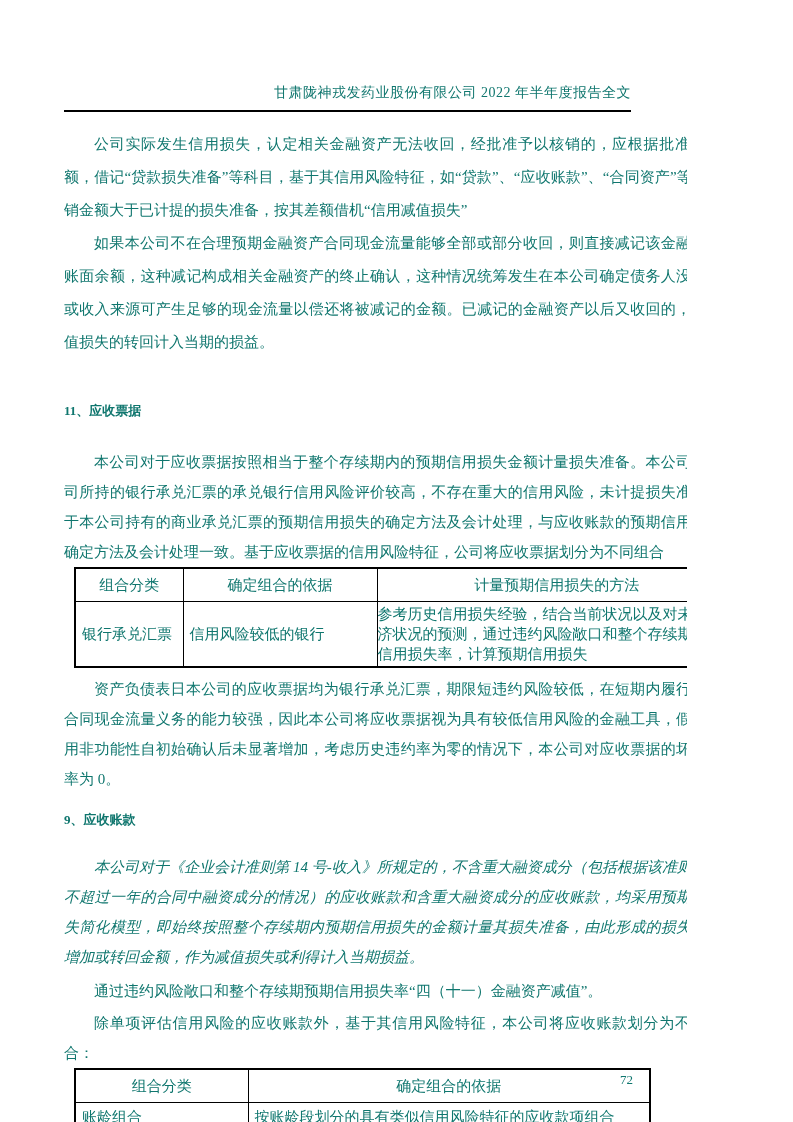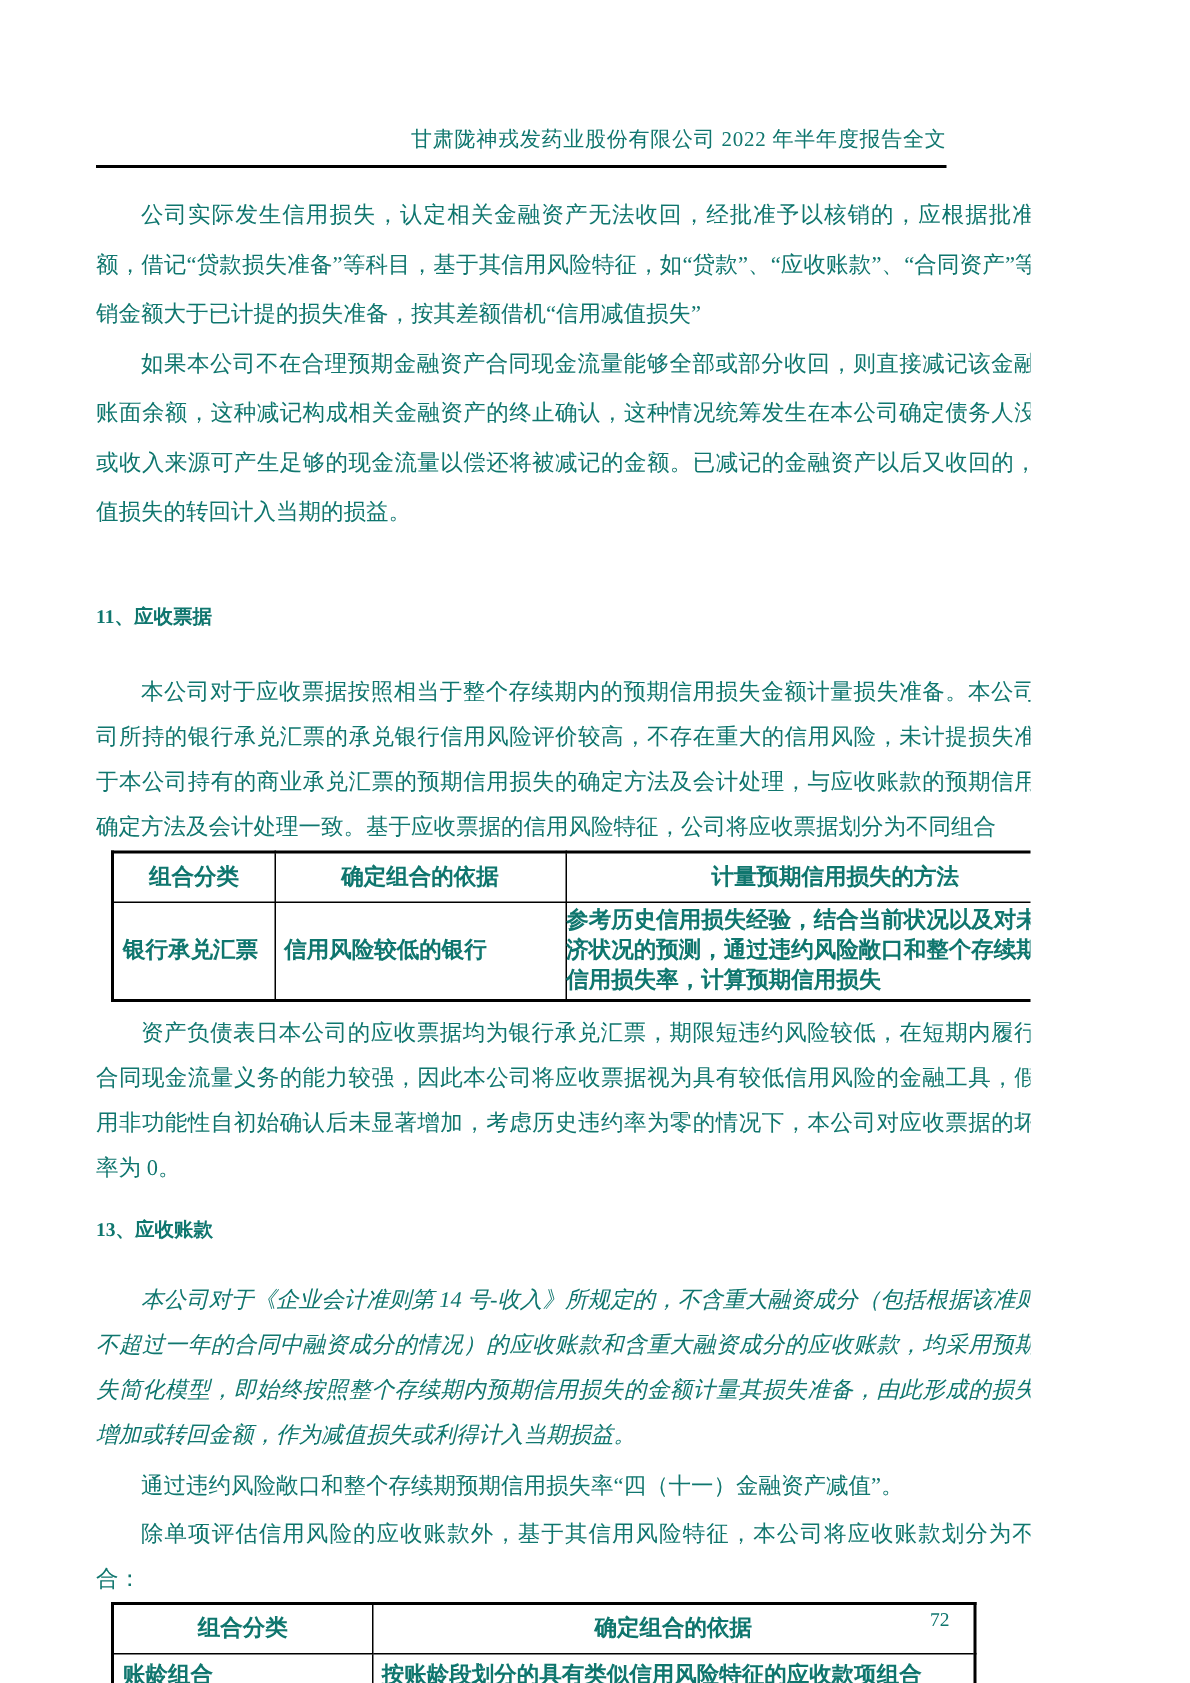--- a/index.html
+++ b/index.html
@@ -55,21 +55,21 @@
   .sec-heading.h12 { margin-top: 16px; }
   table.doc-table {
     border-collapse: collapse;
     border: 2px solid #000;
     margin-left: 10px;
     font-size: 15px;
     table-layout: fixed;
   }
   table.doc-table th, table.doc-table td {
     border: 1px solid #000;
-    font-weight: bold;
+    font-weight: normal;
     word-break: break-all;
   }
   table.doc-table th {
     text-align: center;
     padding: 6px 4px;
     line-height: 20px;
   }
   table.doc-table td {
     text-align: left;
     vertical-align: middle;
@@ -121,21 +121,21 @@
         <tr>
           <td>银行承兑汇票</td>
           <td>信用风险较低的银行</td>
           <td class="method-cell">参考历史信用损失经验，结合当前状况以及对未来经济状况的预测，通过违约风险敞口和整个存续期预期信用损失率，计算预期信用损失</td>
         </tr>
       </tbody>
     </table>
 
     <p class="para lh30 mt6">资产负债表日本公司的应收票据均为银行承兑汇票，期限短违约风险较低，在短期内履行其支付合同现金流量义务的能力较强，因此本公司将应收票据视为具有较低信用风险的金融工具，假定其信用非功能性自初始确认后未显著增加，考虑历史违约率为零的情况下，本公司对应收票据的坏账准备率为 0。</p>
 
-    <h3 class="sec-heading h12">13、应收账款</h3>
+    <h3 class="sec-heading h12">9、应收账款</h3>
 
     <p class="para lh30 mt22">本公司对于《企业会计准则第 14 号-收入》所规定的，不含重大融资成分（包括根据该准则不考虑不超过一年的合同中融资成分的情况）的应收账款和含重大融资成分的应收账款，均采用预期信用损失简化模型，即始终按照整个存续期内预期信用损失的金额计量其损失准备，由此形成的损失准备的增加或转回金额，作为减值损失或利得计入当期损益。</p>
     <p class="para lh30 mt4">通过违约风险敞口和整个存续期预期信用损失率“四（十一）金融资产减值”。</p>
     <p class="para lh30 mt2">除单项评估信用风险的应收账款外，基于其信用风险特征，本公司将应收账款划分为不同的组合：</p>
 
     <table class="doc-table" id="ar-table">
       <colgroup>
         <col style="width:173px">
         <col style="width:402px">
       </colgroup>

